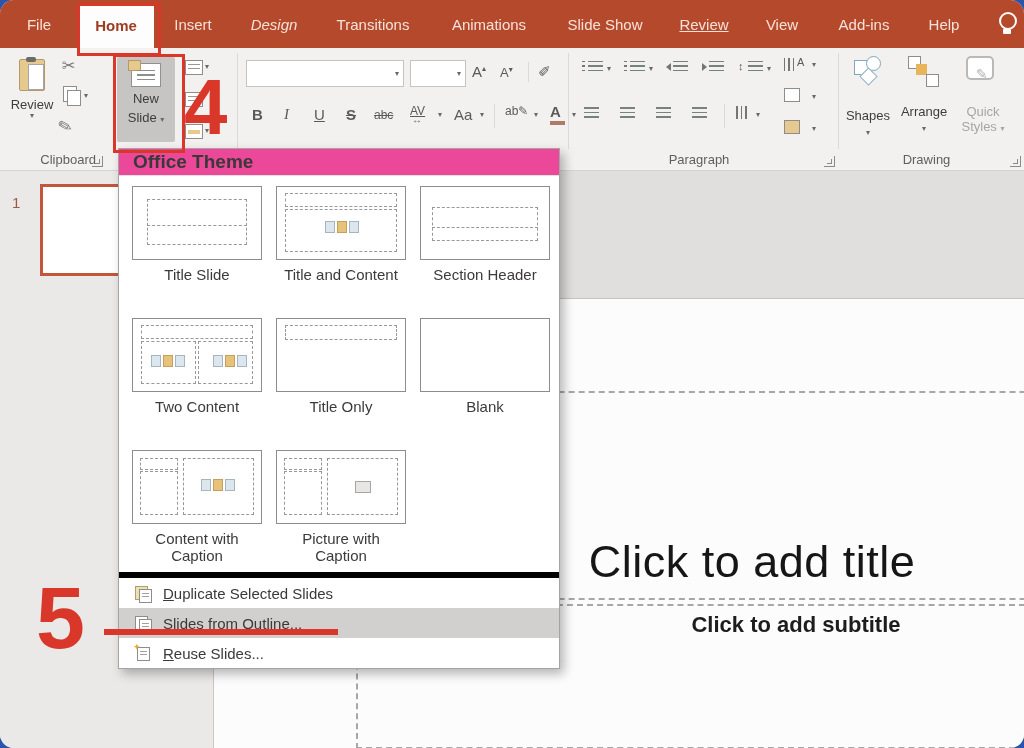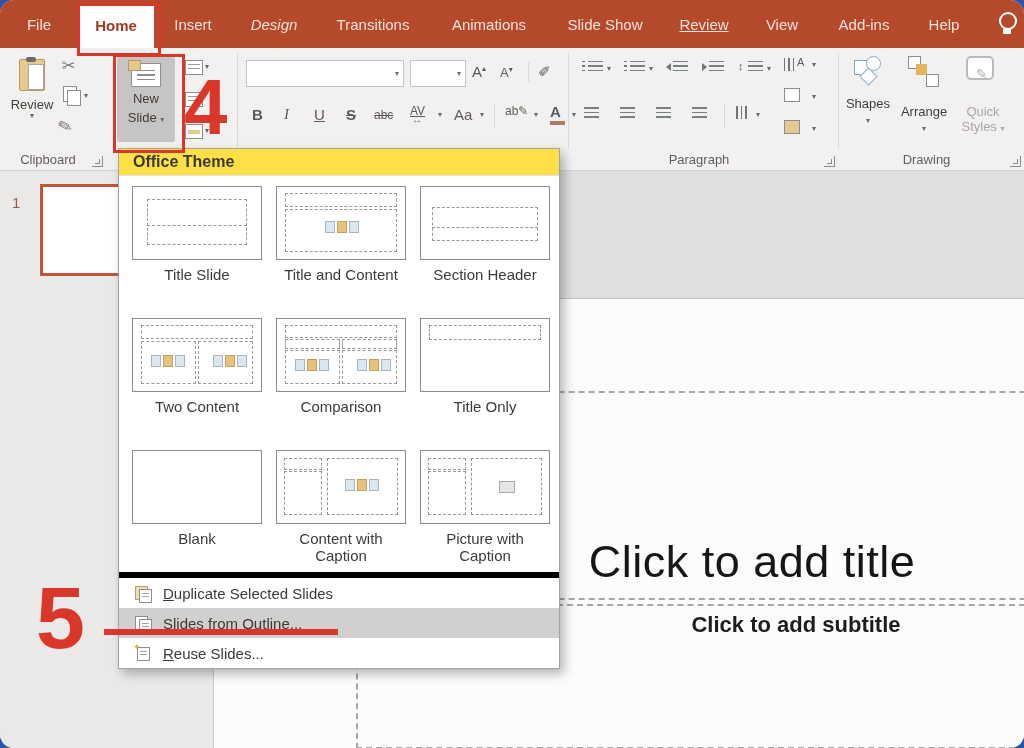--- a/index.html
+++ b/index.html
@@ -73,21 +73,21 @@
   .slide-thumb{position:absolute;left:40px;top:14px;width:152px;height:86px;background:#fff;border:3px solid #c2563b;}
   .workspace{position:absolute;left:214px;top:170px;right:0;bottom:0;background:#e0dfde;z-index:0;}
   .canvas{position:absolute;left:0;top:128px;width:1100px;height:450px;background:#fcfcfc;border-top:1px solid #c6c4c2;}
   .ph-title{position:absolute;left:54px;top:92px;width:964px;height:205px;border:2px dashed #a9a7a5;display:flex;align-items:flex-end;justify-content:center;}
   .ph-title span{font-size:45px;color:#161616;letter-spacing:.5px;padding-bottom:10px;white-space:nowrap;}
   .ph-sub{position:absolute;left:142px;top:305px;width:876px;height:141px;border:2px dashed #a9a7a5;display:flex;align-items:flex-start;justify-content:center;}
   .ph-sub span{font-size:22px;color:#1d1d1d;font-weight:bold;padding-top:6px;white-space:nowrap;}
 
   
   .menu{position:absolute;left:118px;top:148px;width:440px;height:519px;background:#fff;border:1px solid #a6a4a2;box-shadow:4px 5px 10px rgba(0,0,0,.28);z-index:40;}
-  .mhead{height:26px;background:#fde047;border-bottom:1px solid #e4e2e0;font-size:16px;font-weight:bold;color:#3a3938;line-height:26px;padding-left:14px;}
+  .mhead{height:26px;background:#ec4899;border-bottom:1px solid #e4e2e0;font-size:19px;font-weight:bold;color:#3a3938;line-height:26px;padding-left:14px;}
   .lgrid{position:absolute;left:9px;top:37px;display:grid;grid-template-columns:repeat(3,138px);column-gap:6px;row-gap:16px;}
   .cell{display:flex;flex-direction:column;align-items:center;cursor:default;}
   .thumb{position:relative;width:128px;height:72px;border:1.5px solid #8f8d8b;background:#fff;}
   .ph{position:absolute;border:1px dashed #9a9896;}
   .dline{position:absolute;height:0;border-top:1px dashed #9a9896;}
   .cap{margin-top:6px;font-size:15px;line-height:17px;color:#3c3b39;text-align:center;min-height:36px;padding:0 4px;}
   .cluster{position:absolute;display:flex;gap:2px;}
   .cluster i{width:8px;height:10px;border:1px solid #a8b4be;background:#dce6ee;}
   .cluster i:nth-child(2){background:#e9c27a;border-color:#c2a05e;}
   .pic-ic{position:absolute;width:14px;height:10px;border:1px solid #a8a6a4;background:#e8e6e4;}
@@ -138,21 +138,21 @@
 
     <div class="paste-btn">
       <span class="clipboard"></span>
       <span class="biglabel">Review</span>
       <span class="car">▾</span>
     </div>
     <span class="glyph" style="left:62px;top:8px;font-size:16px;">✂</span>
     <span class="copy-ic" style="left:63px;top:38px;"></span>
     <span class="car" style="position:absolute;left:84px;top:44px;">▾</span>
     <span class="glyph" style="left:58px;top:68px;font-size:17px;transform:rotate(-15deg);">✎</span>
-    <div class="grouplabel" style="left:0;width:96px;">Clipboard</div>
+    <div class="grouplabel" style="left:0;width:96px;text-align:right;">Clipboard</div>
     <span class="launcher" style="left:92px;top:108px;"></span>
 
     <div class="ns-btn">
       <span class="ns-icon"></span>
       <span class="biglabel">New</span>
       <span class="biglabel"><span>Slide</span> <span class="car">▾</span></span>
     </div>
     <span class="mini" style="left:185px;top:12px;">
           <i></i>
         </span>
@@ -226,21 +226,21 @@
     <span class="i-box" style="left:784px;top:72px;background:#e6c98e;"></span>
     <span class="car" style="position:absolute;left:812px;top:77px;">▾</span>
     <div class="grouplabel" style="left:569px;width:260px;">Paragraph</div>
     <span class="launcher" style="left:824px;top:108px;"></span>
 
     <span class="vsep" style="left:838px;"></span>
 
     <span class="shape-sq" style="left:854px;top:12px;"></span>
     <span class="shape-ci" style="left:866px;top:8px;"></span>
     <span class="shape-di" style="left:862px;top:22px;"></span>
-    <div style="position:absolute;left:843px;top:48px;width:50px;">
+    <div style="position:absolute;left:843px;top:60px;width:50px;">
       <div class="biglabel">Shapes</div>
       <div class="biglabel"><span class="car">▾</span></div>
     </div>
     <span class="arr-sq" style="left:908px;top:8px;"></span>
     <span class="arr-or" style="left:916px;top:16px;"></span>
     <span class="arr-sq" style="left:926px;top:26px;"></span>
     <div style="position:absolute;left:896px;top:56px;width:56px;">
       <div class="biglabel">Arrange</div>
       <div class="biglabel"><span class="car">▾</span></div>
     </div>
@@ -315,40 +315,20 @@
               </span>
           <span class="cluster" style="left:80px;top:36px;">
                 <i></i>
                 <i></i>
                 <i></i>
               </span>
         </div>
         <div class="cap">Two Content</div>
       </div>
 
-      <div class="cell">
-        <div class="thumb">
-          <span class="ph" style="left:8px;right:8px;top:6px;height:11px;"></span>
-          <span class="ph" style="left:8px;width:53px;top:20px;height:8px;"></span>
-          <span class="ph" style="right:8px;width:53px;top:20px;height:8px;"></span>
-          <span class="ph" style="left:8px;width:53px;top:31px;bottom:7px;"></span>
-          <span class="ph" style="right:8px;width:53px;top:31px;bottom:7px;"></span>
-          <span class="cluster" style="left:18px;top:40px;">
-                <i></i>
-                <i></i>
-                <i></i>
-              </span>
-          <span class="cluster" style="left:80px;top:40px;">
-                <i></i>
-                <i></i>
-                <i></i>
-              </span>
-        </div>
-        <div class="cap">Comparison</div>
-      </div>
 
       <div class="cell">
         <div class="thumb">
           <span class="ph" style="left:8px;right:8px;top:6px;height:13px;"></span>
         </div>
         <div class="cap">Title Only</div>
       </div>
 
       <div class="cell">
         <div class="thumb"></div>

